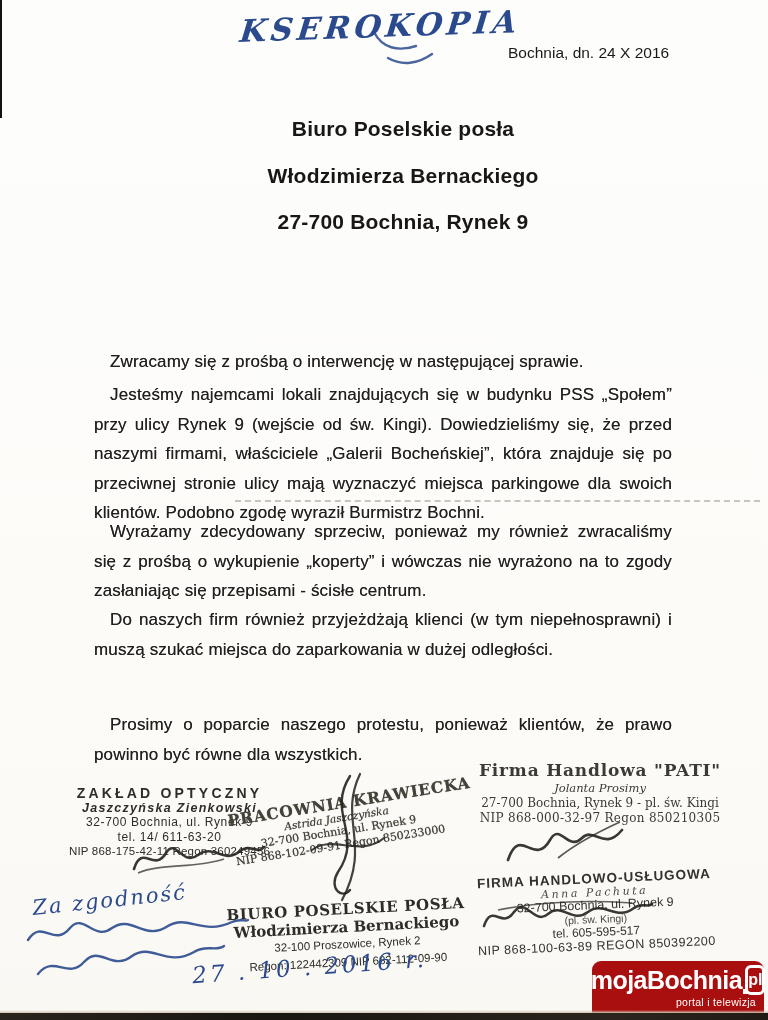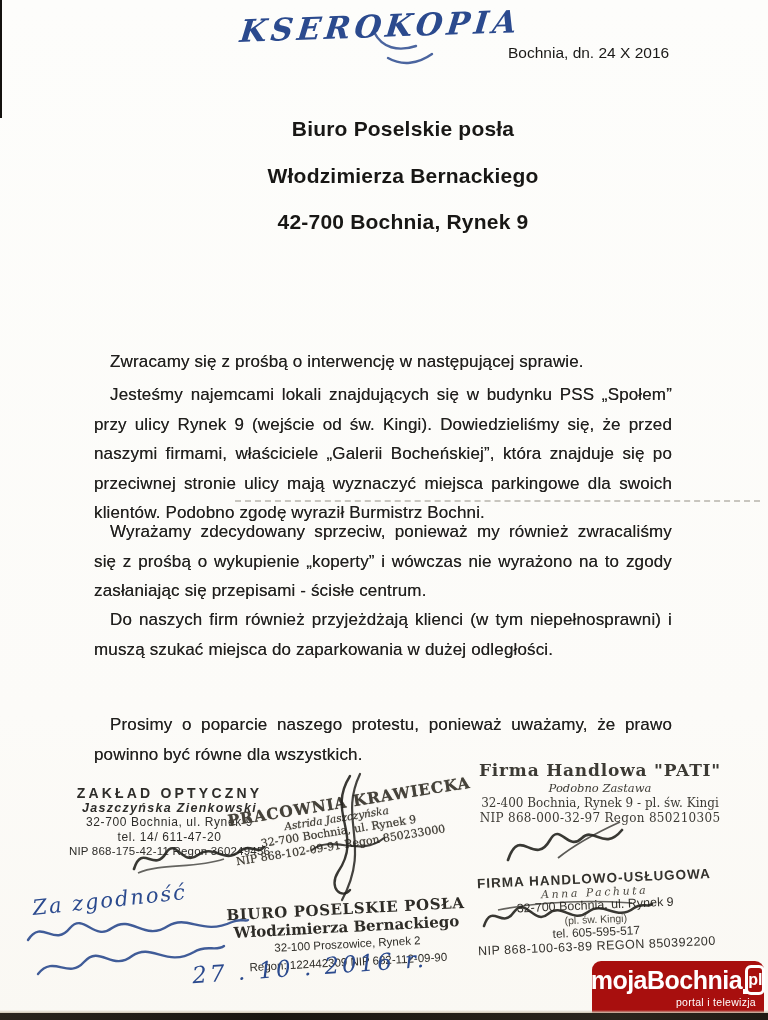--- a/index.html
+++ b/index.html
@@ -77,48 +77,48 @@
   <div class="hand kserokopia">KSEROKOPIA</div>
   <svg class="sig" style="left:368px;top:30px" width="70" height="40" viewBox="0 0 70 40">
     <path d="M6,2 C14,18 30,22 48,16 M20,28 C34,36 50,34 64,24" fill="none" stroke="#2b4a8e" stroke-width="2.4" stroke-linecap="round" opacity="0.85"></path>
   </svg>
 
   <div class="place-date">Bochnia, dn. 24 X 2016</div>
 
   <div class="recipient">
     <div>Biuro Poselskie posła</div>
     <div>Włodzimierza Bernackiego</div>
-    <div>42-700 Bochnia, Rynek 9</div>
+    <div>27-700 Bochnia, Rynek 9</div>
   </div>
 
   <p class="p p1">Zwracamy się z prośbą o interwencję w następującej sprawie.</p>
   <p class="p p2">Jesteśmy najemcami lokali znajdujących się w budynku PSS „Społem” przy ulicy Rynek 9 (wejście od św. Kingi). Dowiedzieliśmy się, że przed naszymi firmami, właściciele „Galerii Bocheńskiej”, która znajduje się po przeciwnej stronie ulicy mają wyznaczyć miejsca parkingowe dla swoich klientów. Podobno zgodę wyraził Burmistrz Bochni.</p>
   <p class="p p4">Do naszych firm również przyjeżdżają klienci (w tym niepełnosprawni) i muszą szukać miejsca do zaparkowania w dużej odległości.</p>
   <p class="p p3">Wyrażamy zdecydowany sprzeciw, ponieważ my również zwracaliśmy się z prośbą o wykupienie „koperty” i wówczas nie wyrażono na to zgody zasłaniając się przepisami - ścisłe centrum.</p>
-  <p class="p p5">Prosimy o poparcie naszego protestu, ponieważ uważamy, że prawo powinno być równe dla wszystkich.</p>
+  <p class="p p5">Prosimy o poparcie naszego protestu, ponieważ klientów, że prawo powinno być równe dla wszystkich.</p>
 
   <div class="stamp st-opt">
     <div class="l1">ZAKŁAD OPTYCZNY</div>
     <div class="l2">Jaszczyńska Zienkowski</div>
     <div class="l3">32-700 Bochnia, ul. Rynek 9</div>
-    <div class="l4">tel. 14/ 611-47-20</div>
+    <div class="l4">tel. 14/ 611-63-20</div>
     <div class="l5">NIP 868-175-42-11 Regon 360249456</div>
   </div>
 
   <div class="stamp st-kra">
     <div class="l1">PRACOWNIA KRAWIECKA</div>
     <div class="l2">Astrida Jaszczyńska</div>
     <div class="l3">32-700 Bochnia, ul. Rynek 9</div>
     <div class="l4">NIP 868-102-09-91 Regon 850233000</div>
   </div>
 
   <div class="stamp st-pati">
     <div class="l1">Firma Handlowa "PATI"</div>
-    <div class="l2">Podobno Zastawa</div>
-    <div class="l3">32-400 Bochnia, Rynek 9 - pl. św. Kingi</div>
+    <div class="l2">Jolanta Prosimy</div>
+    <div class="l3">27-700 Bochnia, Rynek 9 - pl. św. Kingi</div>
     <div class="l4">NIP 868-000-32-97 Regon 850210305</div>
   </div>
 
   <div class="stamp st-fhu">
     <div class="l1">FIRMA HANDLOWO-USŁUGOWA</div>
     <div class="l2">Anna Pachuta</div>
     <div class="l3">32-700 Bochnia, ul. Rynek 9</div>
     <div class="l4">(pl. św. Kingi)</div>
     <div class="l5">tel. 605-595-517</div>
     <div class="l6">NIP 868-100-63-89  REGON 850392200</div>

